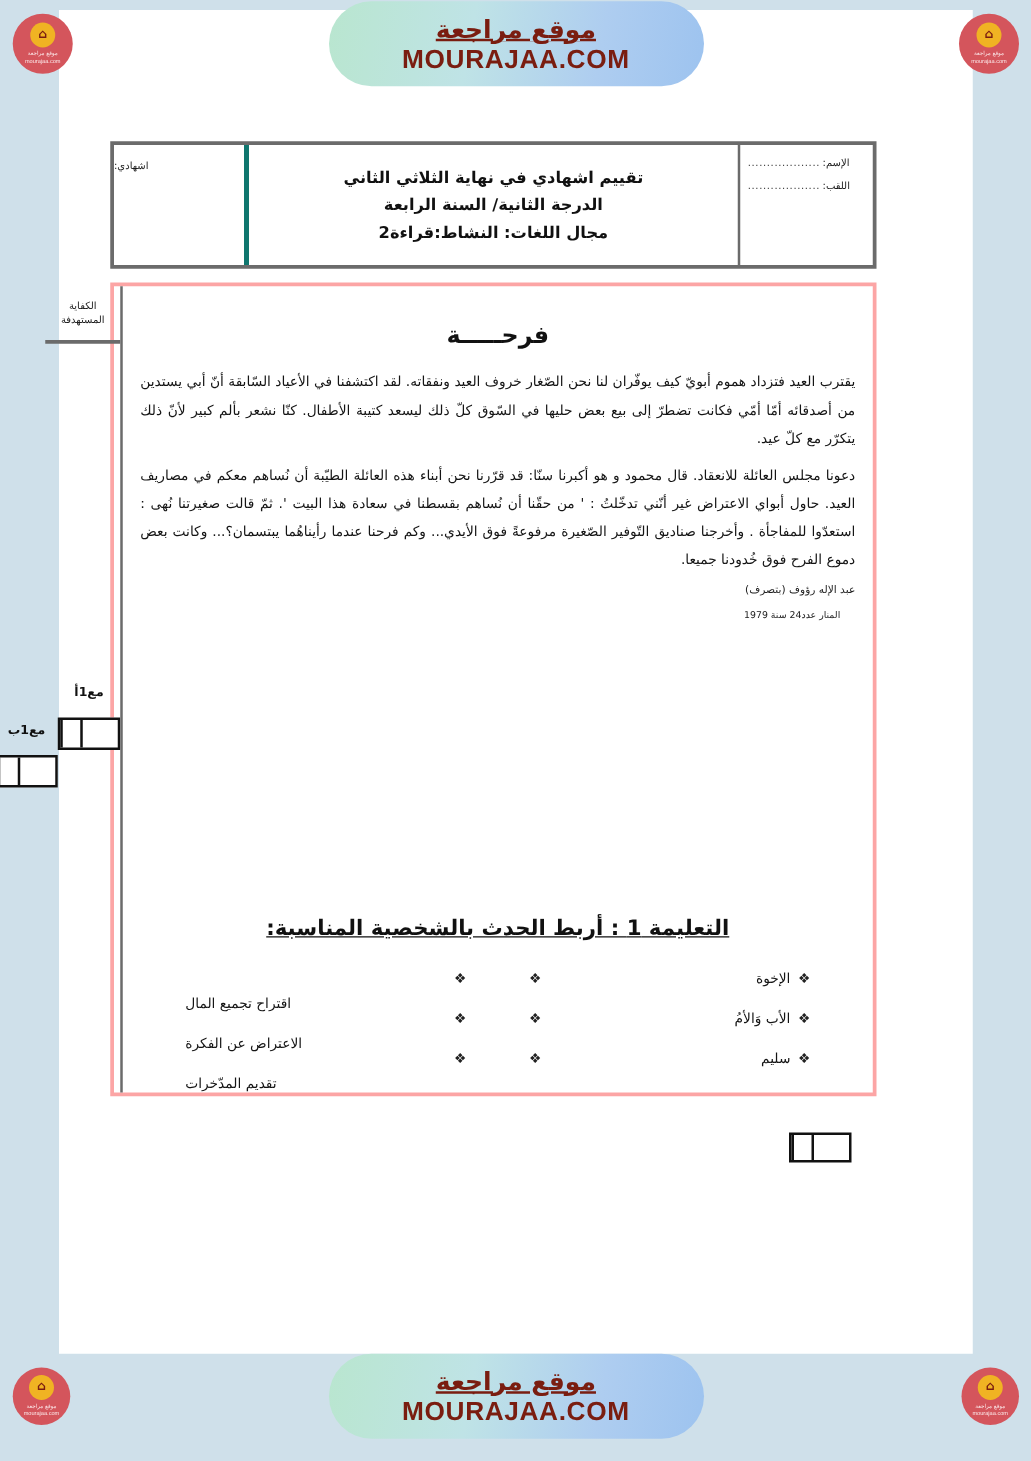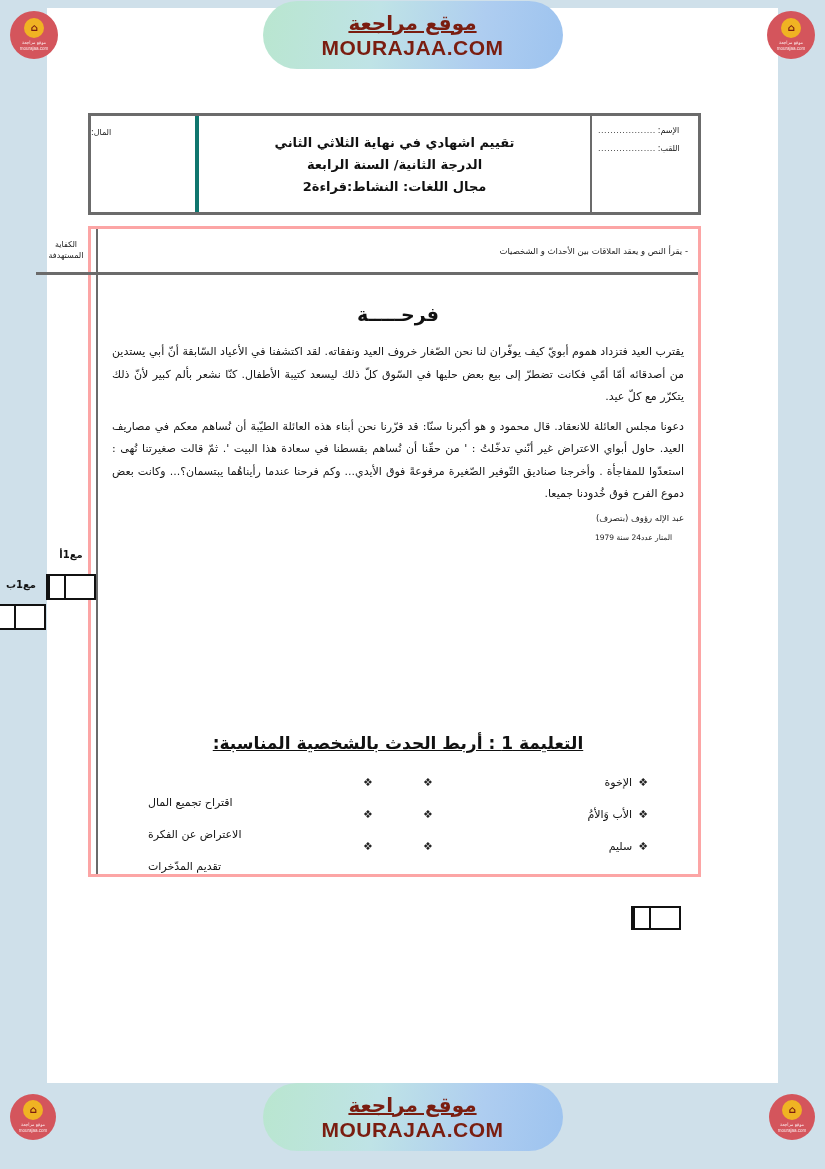--- a/index.html
+++ b/index.html
@@ -189,21 +189,21 @@
         <span>اللقب:</span>
         <span class="dots">...................</span>
       </div>
     </div>
     <div class="hdr-cell hdr-mid">
       <div class="hdr-title-line">تقييم اشهادي في نهاية الثلاثي الثاني</div>
       <div class="hdr-title-line">الدرجة الثانية/ السنة الرابعة</div>
       <div class="hdr-title-line">مجال اللغات: النشاط:قراءة2</div>
     </div>
     <div class="hdr-cell hdr-left">
-      <div class="num-field">المال:</div>
+      <div class="num-field">اشهادي:</div>
     </div>
   </div>
 
   <div class="main-table">
 
     <div class="score-col">
       <div class="comp-head">
         <span>الكفاية</span>
         <span>المستهدفة</span>
       </div>
@@ -232,23 +232,20 @@
               <i></i>
             </div>
           </div>
           <div class="score-item" style="margin-top: 66px;">
             <div class="score-label">مع2أ</div>
           </div>
         </div>
     </div>
 
     <div class="content-col">
-      <div class="instr-row">
-        <div class="instr-text">- يقرأ النص و يعقد العلاقات بين الأحداث و الشخصيات</div>
-      </div>
 
       <div class="text-body">
         <div class="text-title">فرحـــــة</div>
         <p class="para lead">يقترب العيد فتزداد هموم أبويّ كيف يوفّران لنا نحن الصّغار خروف العيد ونفقاته. لقد اكتشفنا في الأعياد السّابقة أنّ أبي يستدين من أصدقائه أمّا أمّي فكانت تضطرّ إلى بيع بعض حليها في السّوق كلّ ذلك ليسعد كتيبة الأطفال. كنّا نشعر بألم كبير لأنّ ذلك يتكرّر مع كلّ عيد.</p>
         <p class="para">دعونا مجلس العائلة للانعقاد. قال محمود و هو أكبرنا سنّا: قد قرّرنا نحن أبناء هذه العائلة الطيّبة أن نُساهم معكم في مصاريف العيد. حاول أبواي الاعتراض غير أنّني تدخّلتُ : ' من حقّنا أن نُساهم بقسطنا في سعادة هذا البيت '. ثمّ قالت صغيرتنا نُهى : استعدّوا للمفاجأة . وأخرجنا صناديق التّوفير الصّغيرة مرفوعةً فوق الأيدي... وكم فرحنا عندما رأيناهُما يبتسمان؟... وكانت بعض دموع الفرح فوق خُدودنا جميعا.</p>
         <div class="author-line">عبد الإله رؤوف (بتصرف)</div>
         <div class="source-line">المنار عدد24 سنة 1979</div>
       </div>
 
       <div class="exercise">

